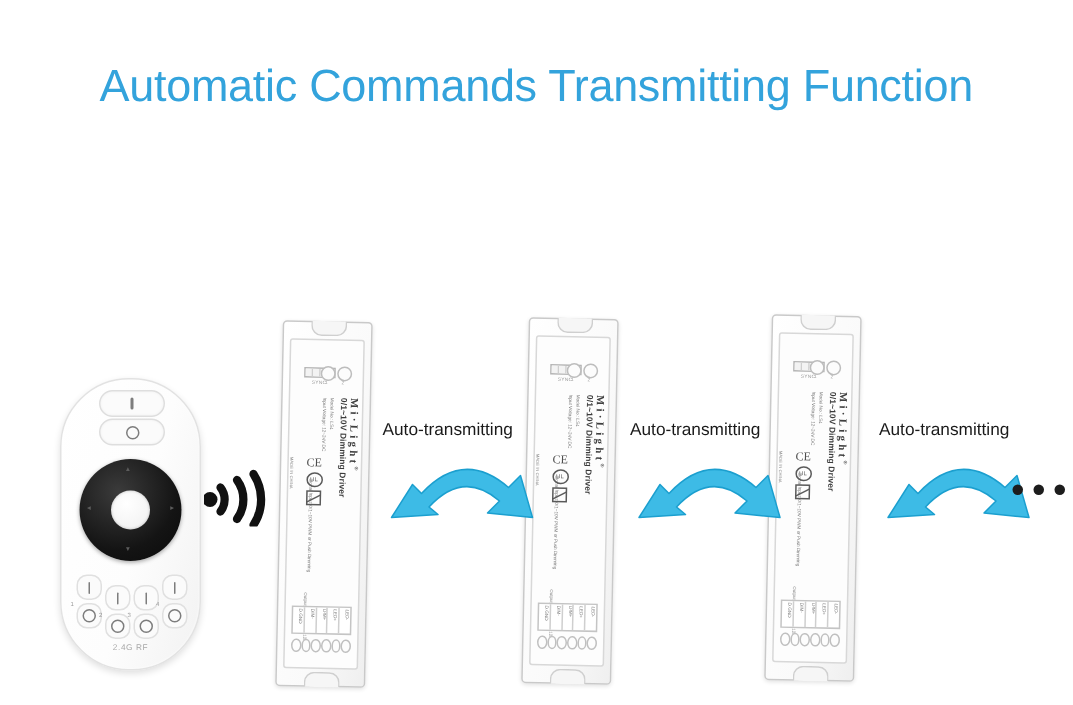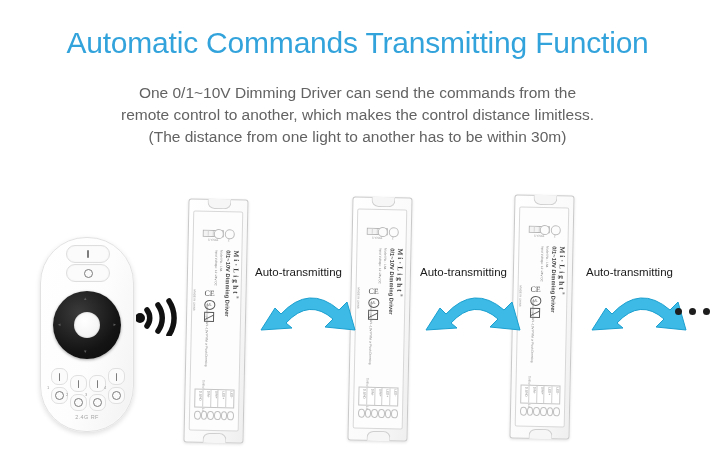--- a/index.html
+++ b/index.html
@@ -1,20 +1,20 @@
 <!DOCTYPE html>
 <html><head>
 <meta charset="utf-8">
 <style>
   html,body{margin:0;padding:0;}
   body{
     width:715px;height:470px;background:#ffffff;overflow:hidden;position:relative;
     font-family:"Liberation Sans","DejaVu Sans",sans-serif;
   }
-  .stage{position:absolute;left:0;top:0;width:715px;height:406px;}
+  .stage{position:absolute;left:0;top:15px;width:715px;height:406px;}
 
   
   .title{
     position:absolute;left:0;top:26px;width:715px;text-align:center;
     font-size:30px;font-weight:400;letter-spacing:-0.2px;color:#33a3dc;
     white-space:nowrap;
   }
   .subtitle{
     position:absolute;left:0;top:82px;width:715px;text-align:center;
     font-size:15.5px;line-height:22px;color:#636363;font-weight:400;
@@ -200,25 +200,20 @@
   }
   .dots i{width:7px;height:7px;border-radius:50%;background:#1d1d1d;display:block;}
 </style>
 </head>
 <body>
 
 <div class="stage">
 
   <div class="title">Automatic Commands Transmitting Function</div>
 
-  <div class="subtitle">
-    <div>One 0/1~10V Dimming Driver can send the commands from the</div>
-    <div>remote control to another, which makes the control distance limitless.</div>
-    <div>(The distance from one light to another has to be within 30m)</div>
-  </div>
 
   <div class="remote">
     <div class="r-btn r-onoff-top">
       <div class="r-gly">
           <span class="r-bar"></span>
         </div>
     </div>
     <div class="r-btn r-onoff-bot">
       <div class="r-gly">
           <span class="r-circ"></span>

